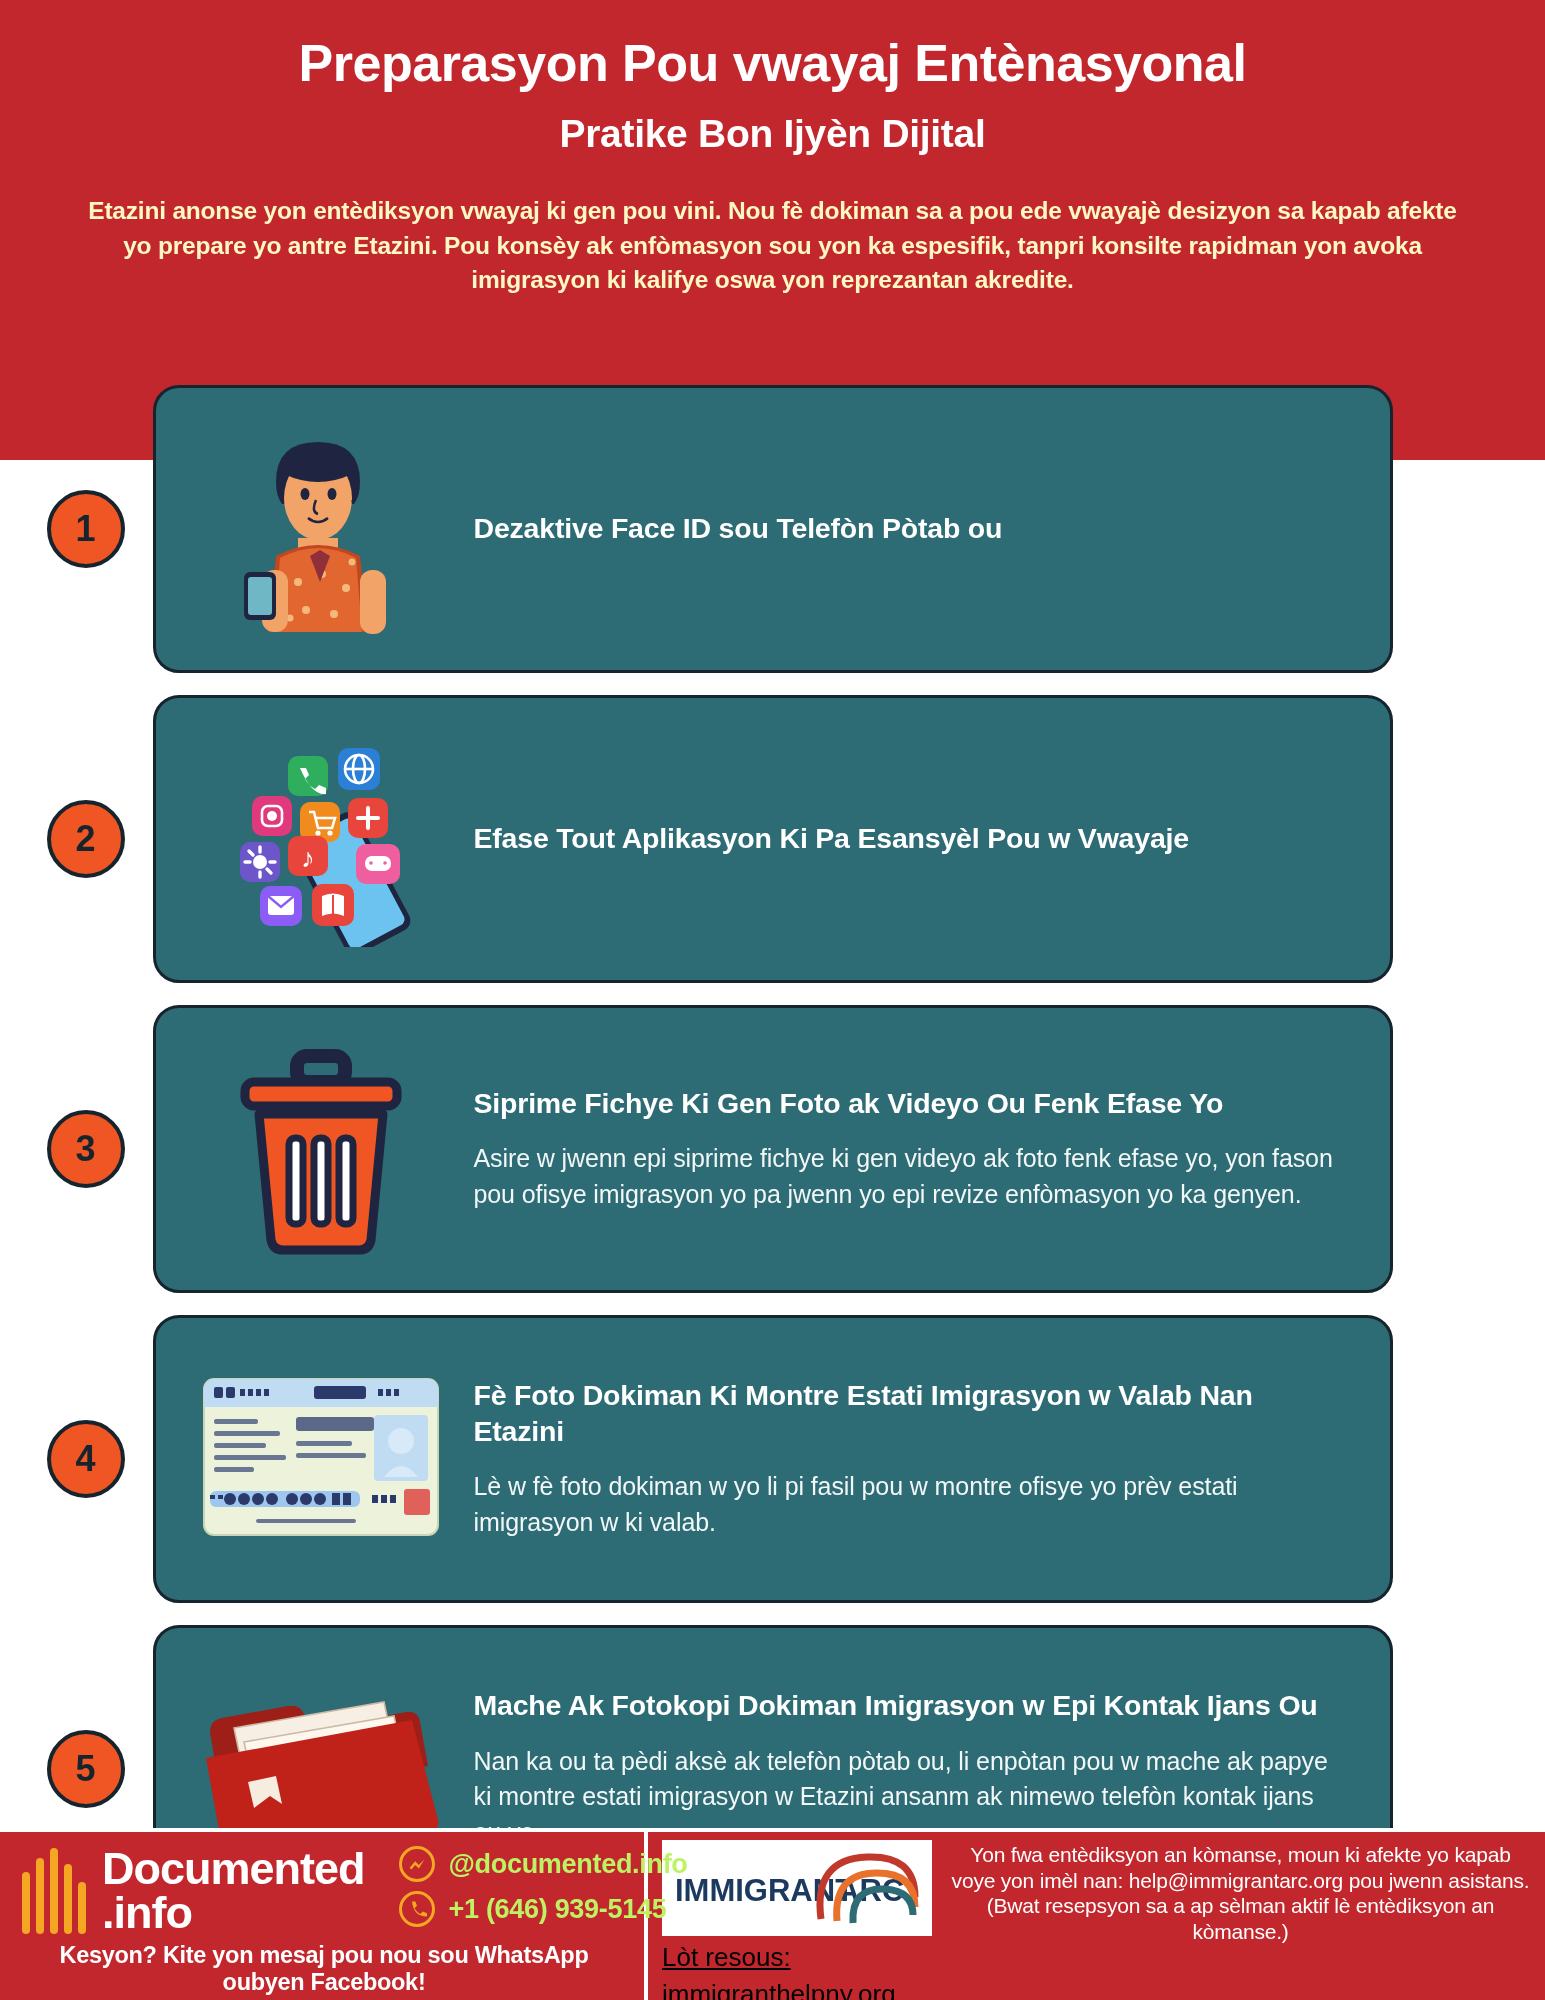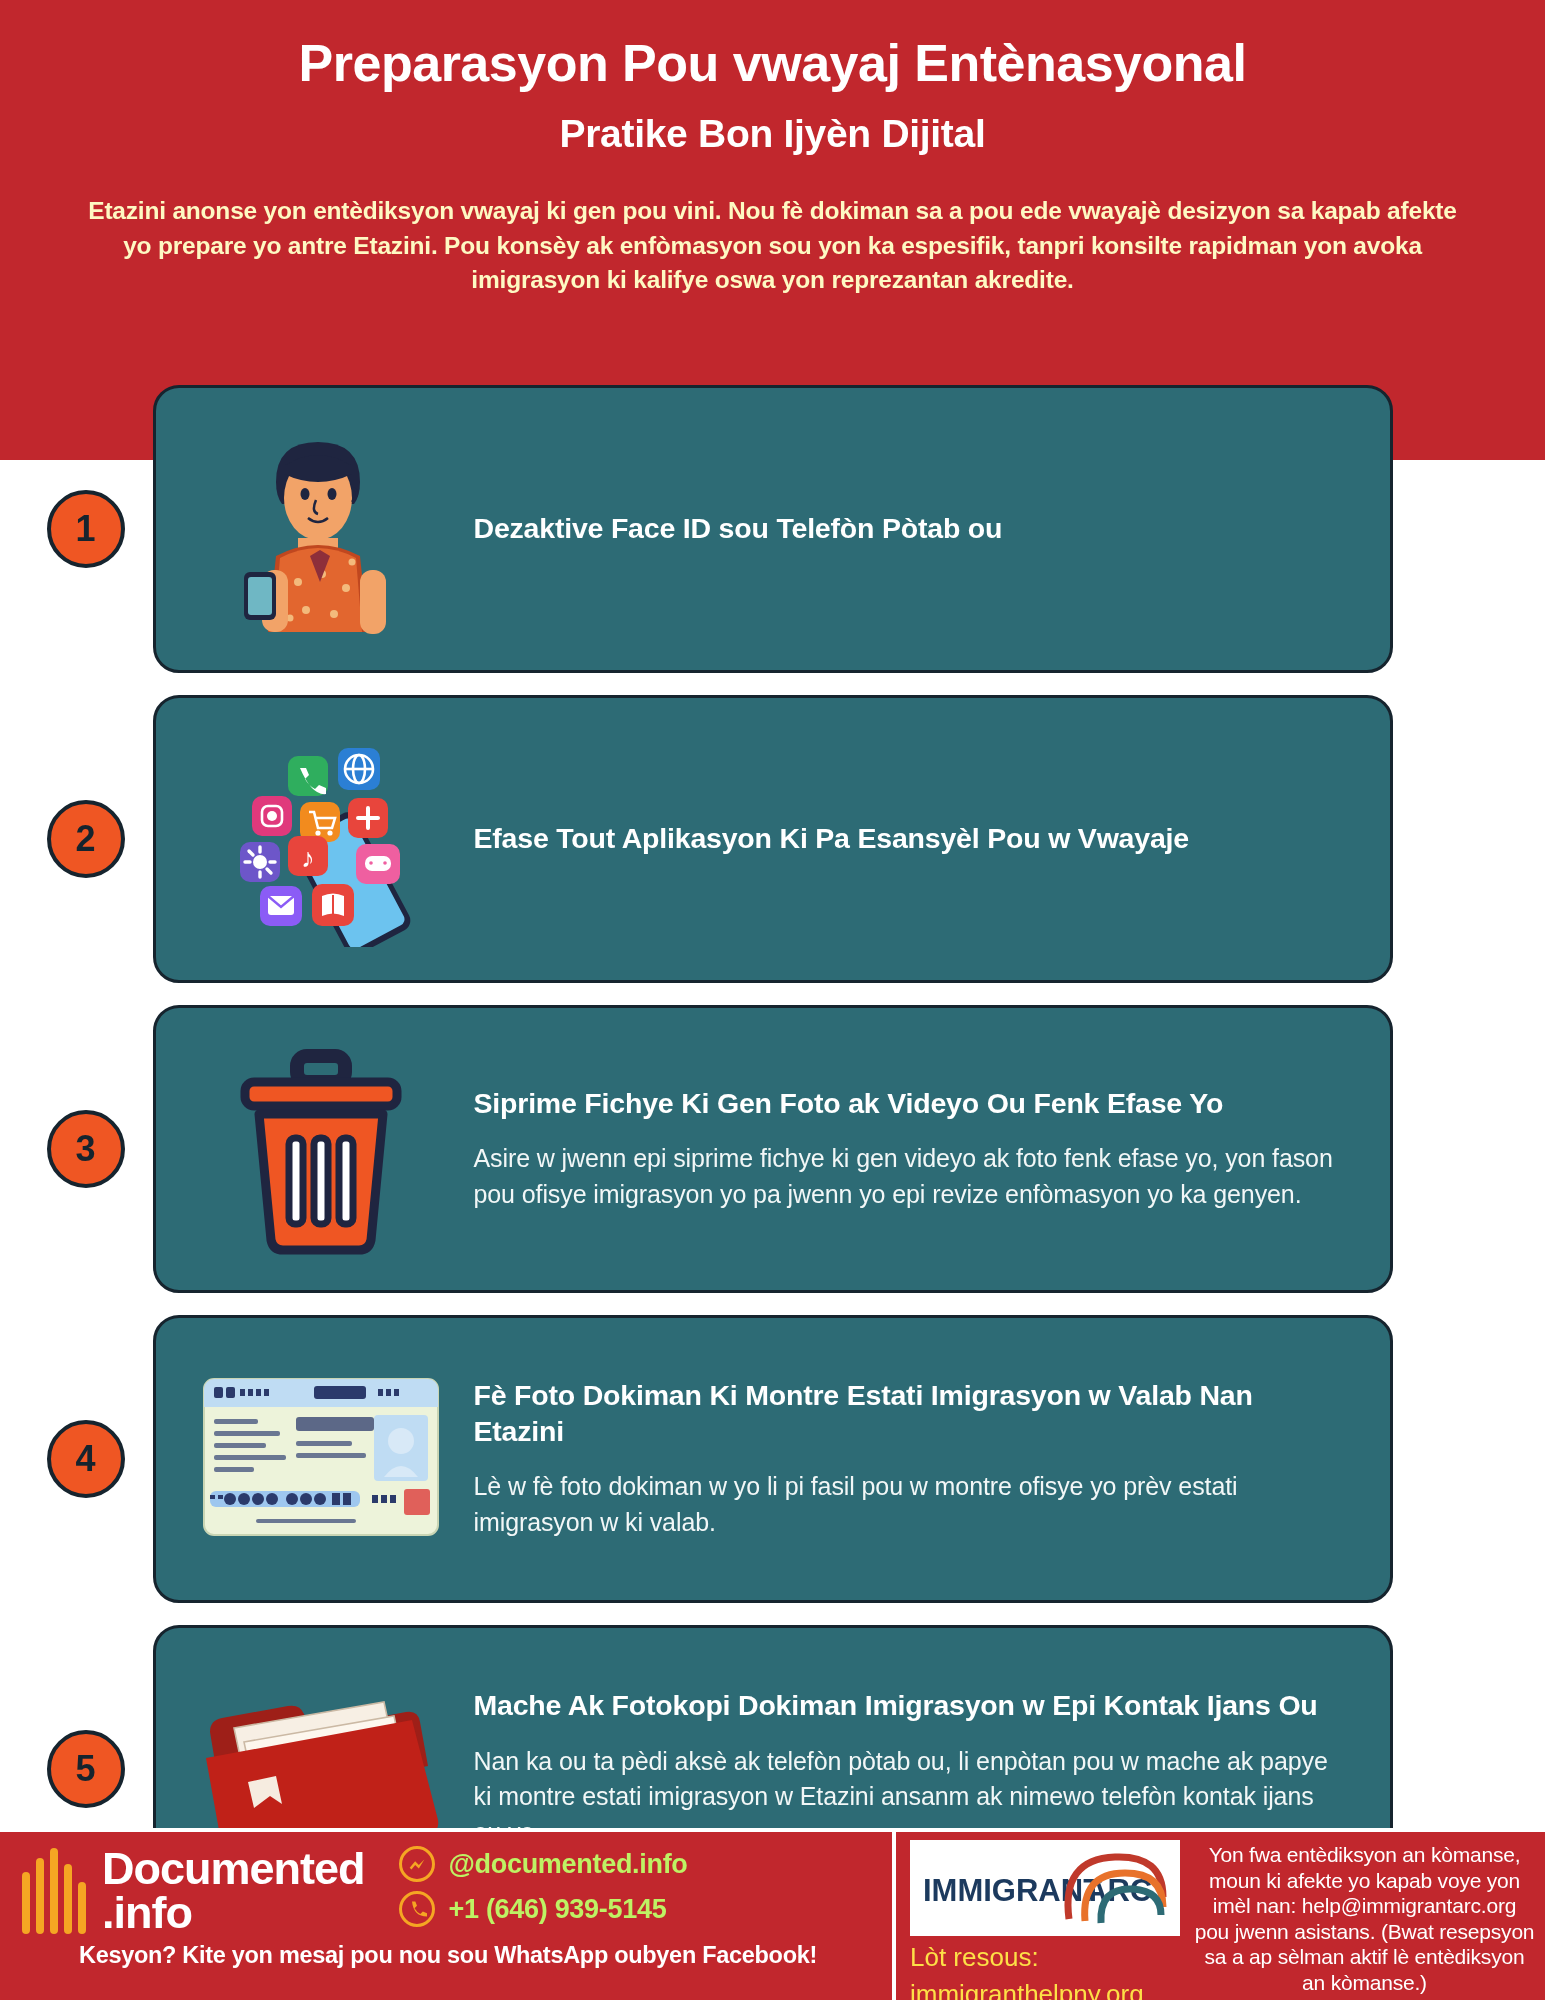--- a/index.html
+++ b/index.html
@@ -119,21 +119,21 @@
   .footer {
     position: absolute;
     left: 0; bottom: 0;
     width: 1545px;
     height: 172px;
     background: #c1272d;
     display: flex;
     border-top: 4px solid #ffffff;
   }
   .foot-left {
-    width: 892px;
+    width: 644px;
     padding: 14px 18px 10px 22px;
     position: relative;
   }
   .divider-v {
     width: 4px;
     background: #ffffff;
     height: 100%;
   }
   .foot-right {
     flex: 1;
@@ -167,21 +167,21 @@
   .whatsapp-line {
     color: #ffffff; font-size: 23.5px; font-weight: bold;
     text-align: center; margin-top: 6px; letter-spacing: -0.3px;
   }
   .arc-logo {
     background: #ffffff;
     width: 270px; height: 96px;
     display: flex; align-items: center; justify-content: center;
     padding: 4px 8px;
   }
-  .lot-resous { color: #fde047; font-size: 26px; margin-top: 6px; line-height: 1.2;}
+  .lot-resous { color: #000000; font-size: 26px; margin-top: 6px; line-height: 1.2; text-decoration: underline;}
   .foot-note {
     color: #ffffff; font-size: 21px; line-height: 1.22; letter-spacing: -0.2px;
     padding-top: 2px;
     text-align: center;
   }
 </style>
 </head>
 <body>
 
 <div class="page">

